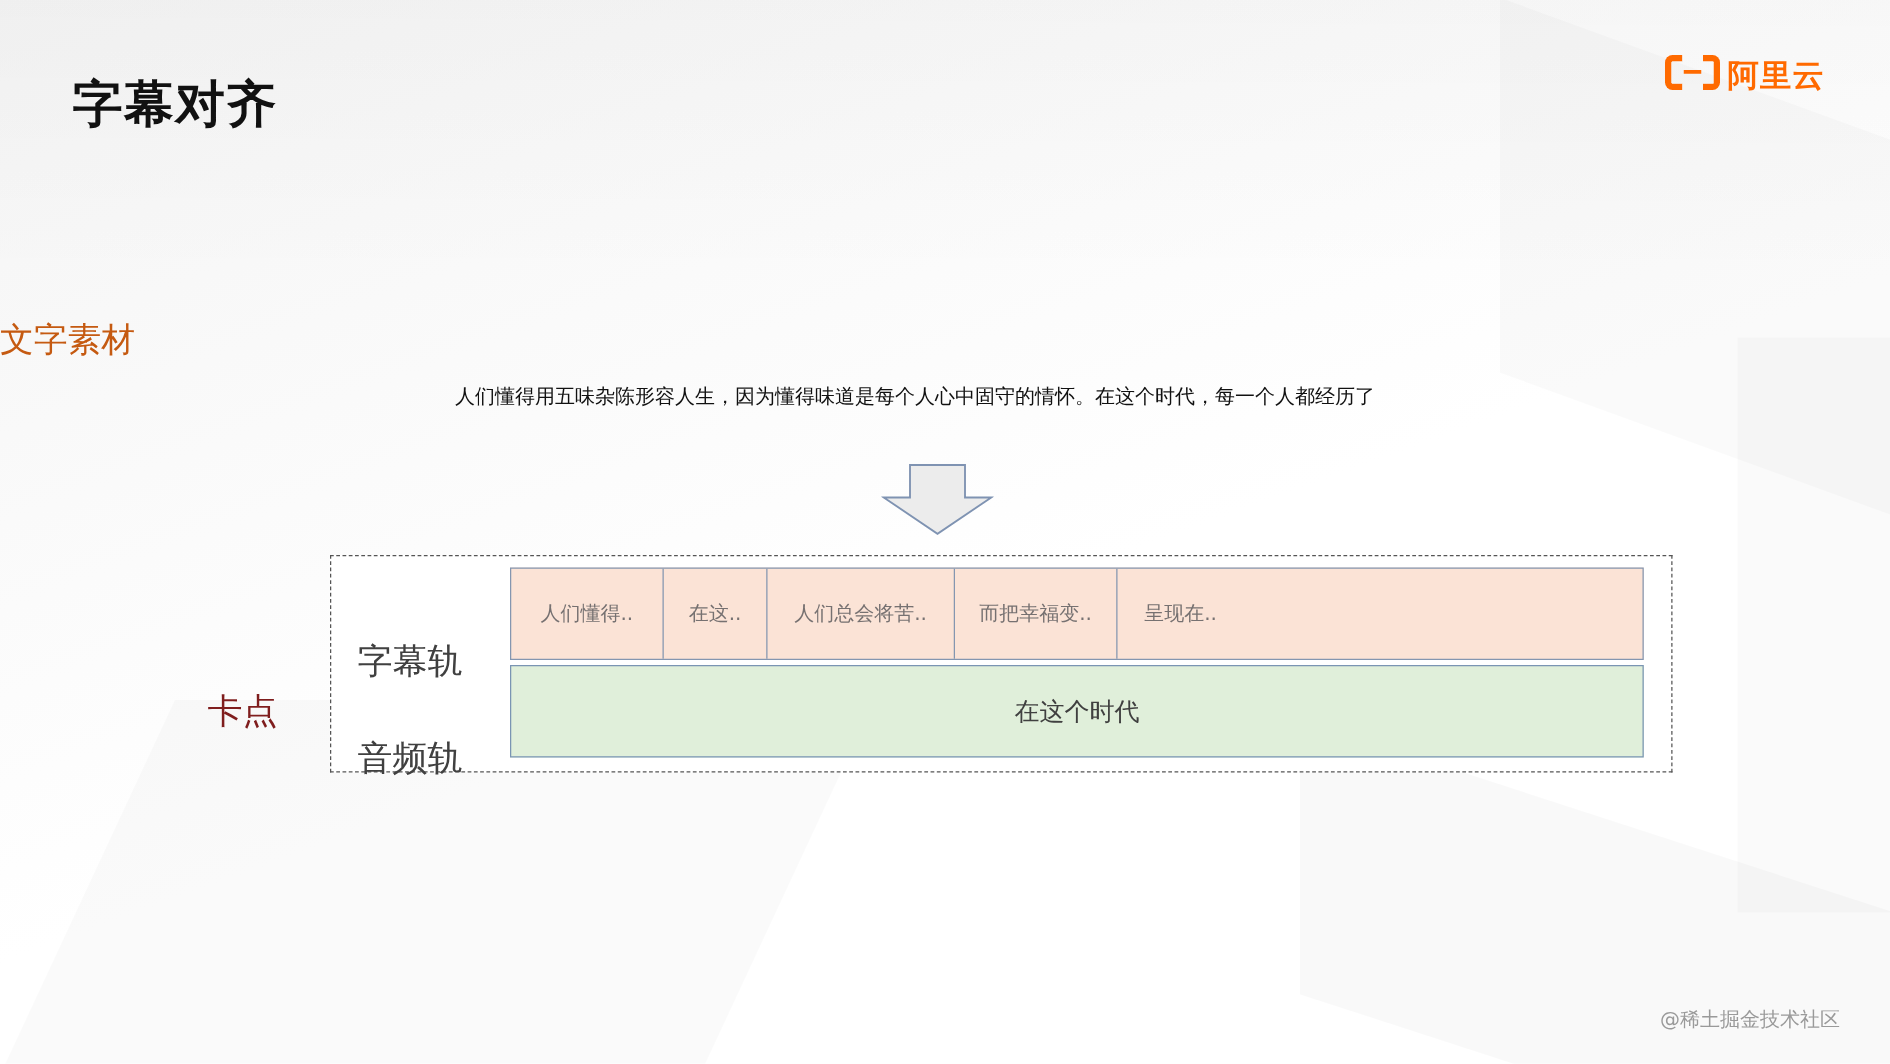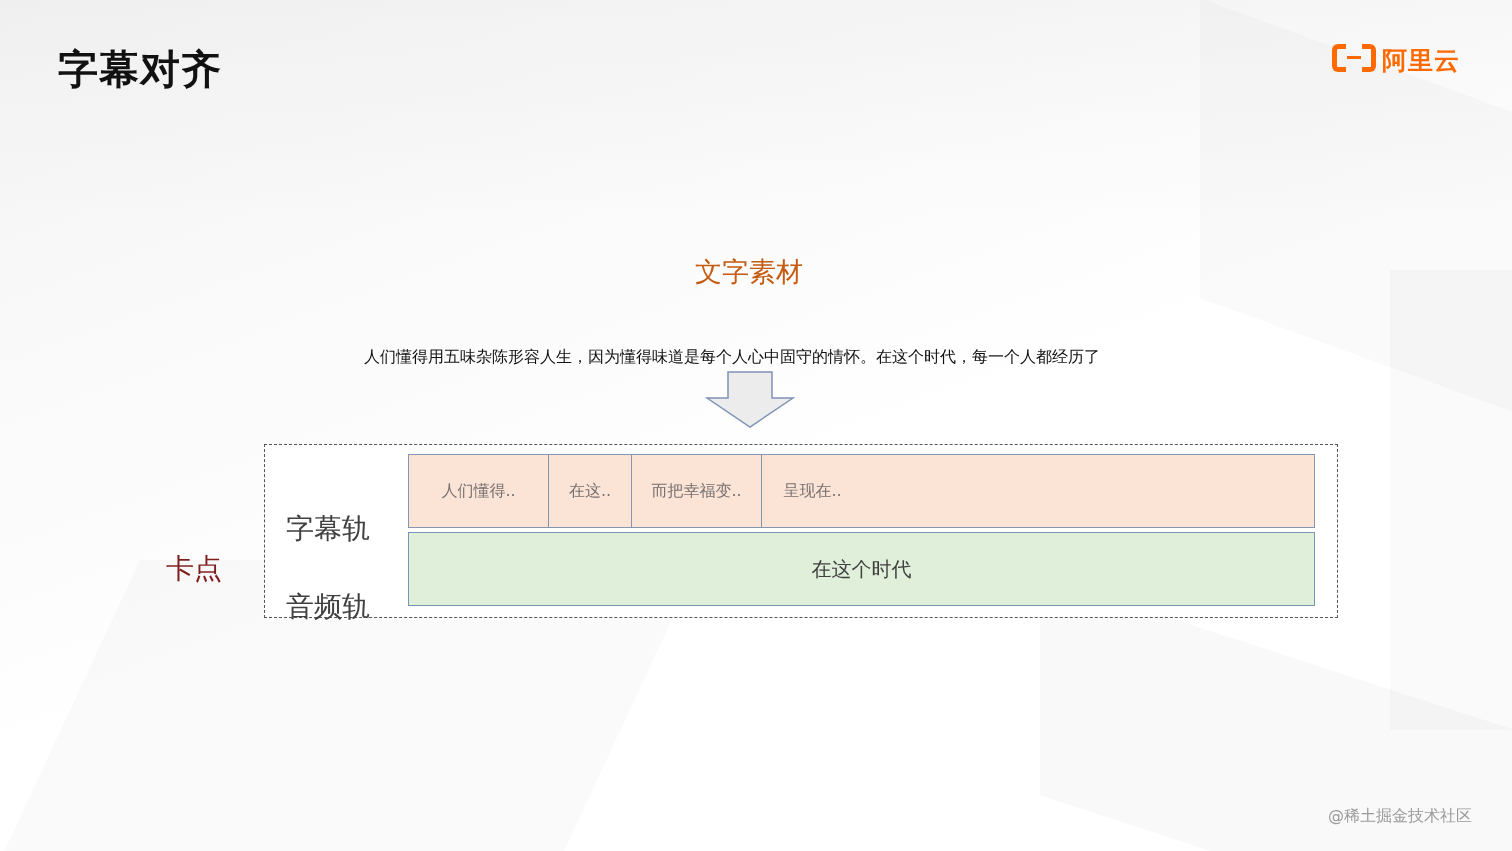--- a/index.html
+++ b/index.html
@@ -27,21 +27,21 @@
     }
     .bg-shape.s1 { left: 0; top: 560px; width: 560px; height: 300px; transform: skewX(-25deg); transform-origin: bottom left; background: rgba(0,0,0,0.02); }
     .bg-shape.s2 { left: 1040px; top: 660px; width: 520px; height: 220px; transform: skewY(18deg); background: rgba(0,0,0,0.025); }
     .bg-shape.s3 { left: 1200px; top: 60px; width: 340px; height: 300px; transform: skewY(20deg); background: rgba(0,0,0,0.02); }
     .bg-shape.s4 { left: 1390px; top: 270px; width: 140px; height: 460px; background: rgba(0,0,0,0.018); }
     .bg-shape.s5 { left: 0; top: 0; width: 1512px; height: 230px; background: linear-gradient(180deg, rgba(0,0,0,0.02), rgba(0,0,0,0)); }
 
     .layer { position: absolute; z-index: 1; }
 
     .page-title {
-      left: 58px; top: 42px;
+      left: 58px; top: 56px;
       font-size: 40px;
       font-weight: bold;
       color: #111111;
       letter-spacing: 1px;
     }
 
     .logo {
       left: 1332px; top: 44px;
       display: flex; align-items: flex-start;
       color: #ff6a00;
@@ -59,32 +59,30 @@
     .logo-icon .br.r { right: 0; border-left: none; border-radius: 0 6px 6px 0; }
     .logo-icon .dash {
       position: absolute; left: 15px; top: 12px; width: 14px; height: 3px; background: #ff6a00;
     }
     .logo-text {
       font-size: 25px; font-weight: bold; color: #ff6a00; letter-spacing: 1px;
     }
 
     .section-title {
       left: 0; width: 1498px; top: 254px;
-      text-align: center;
       font-size: 27px;
       color: #c55a11;
     }
 
     .paragraph {
       left: 300px; width: 864px; top: 306px;
       text-align: center;
       font-size: 16px;
       line-height: 21px;
       color: #111111;
-      margin-top: 40px;
     }
 
     .arrow {
       left: 705px; top: 371px; width: 90px; height: 58px;
     }
 
     .kadian {
       left: 166px; top: 514px;
       font-size: 28px;
       color: #7f1d1d;
@@ -171,22 +169,23 @@
 </svg>
 
 <div class="layer kadian">卡点</div>
 
 <div class="layer dashed-box"></div>
 
 <div class="track-label subtitle">字幕轨</div>
 <div class="track-label audio">音频轨</div>
 
 <div class="layer subtitle-track">
-  <div class="clip" style="width:140px">人们懂得..</div>
+  <div class="clip" style="width:122px">人们懂得..</div>
   <div class="clip" style="width:83px">在这..</div>
+  <div class="clip" style="width:150px">人们总会将苦..</div>
   <div class="clip" style="width:130px">而把幸福变..</div>
   <div class="clip" style="width:101px">呈现在..</div>
 </div>
 
 <div class="layer audio-track">
   <span>在这个时代</span>
 </div>
 
 <div class="layer watermark">@稀土掘金技术社区</div>
 

